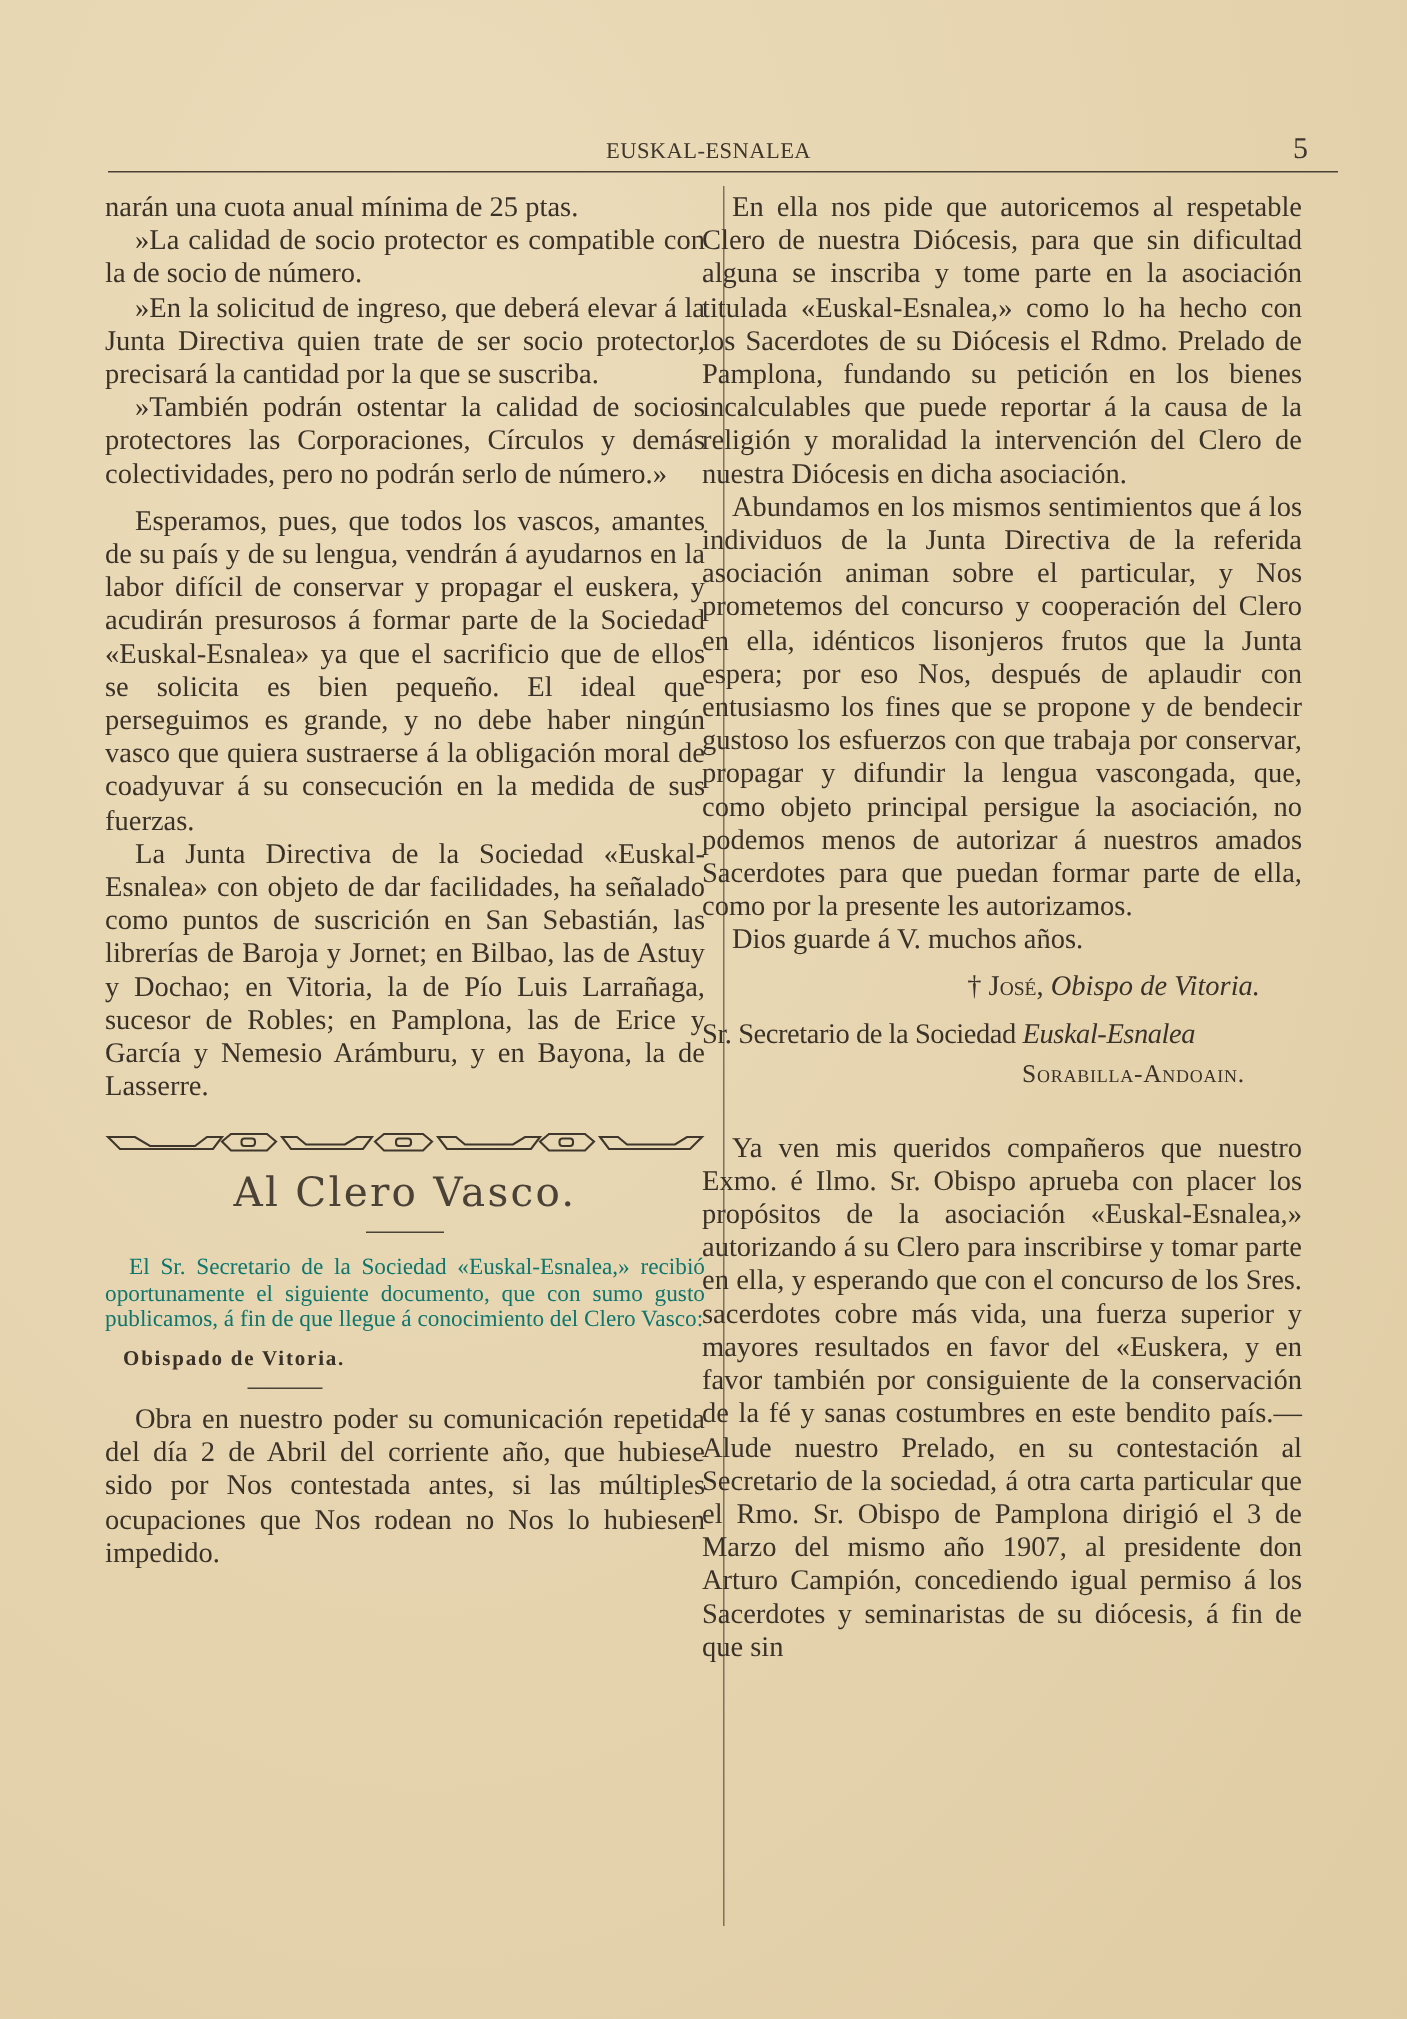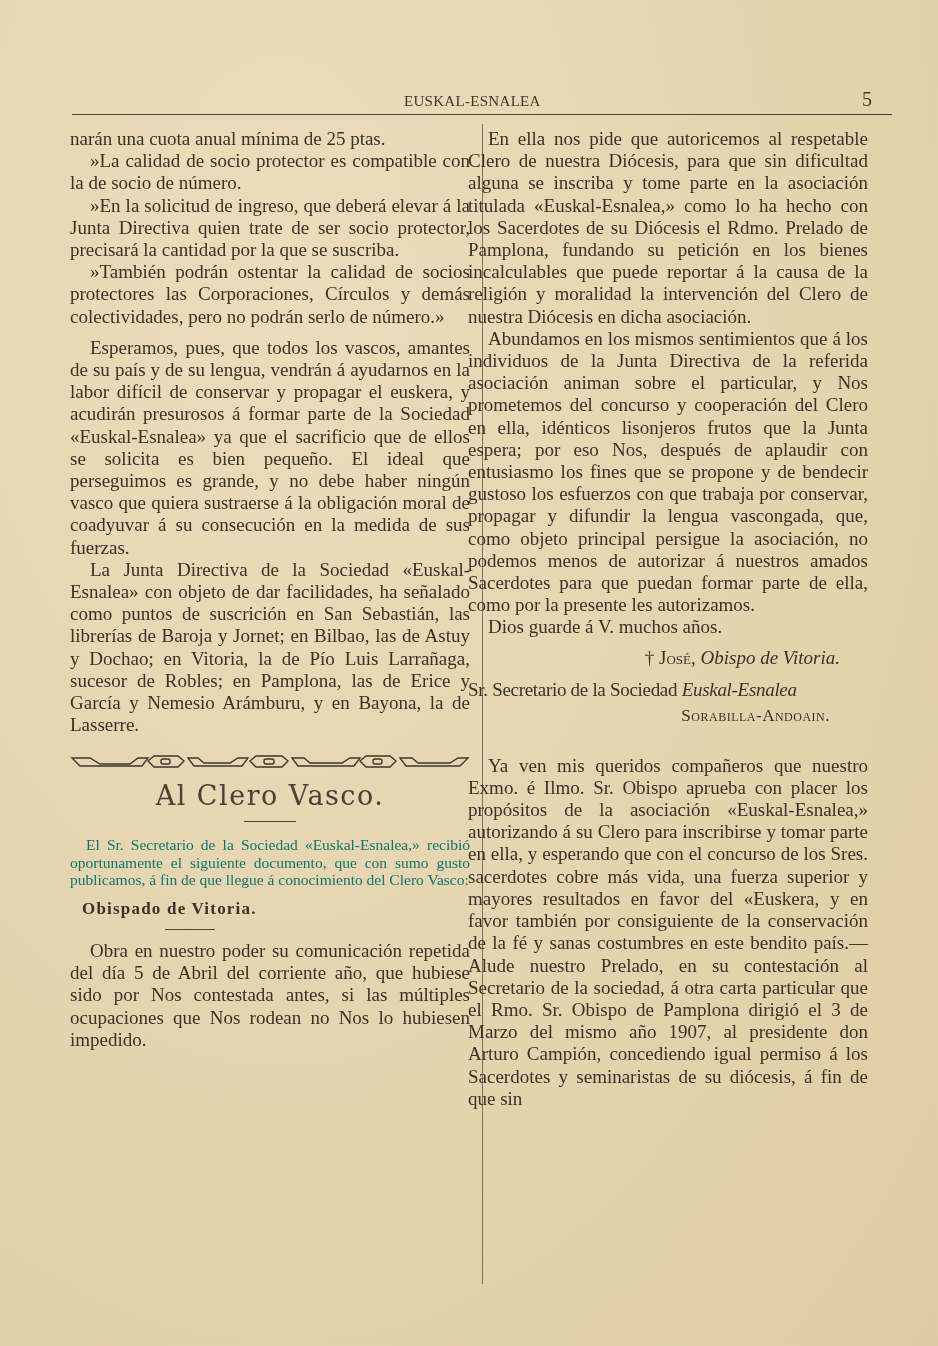--- a/index.html
+++ b/index.html
@@ -38,21 +38,21 @@
   .ornament svg { width: 400px; height: 22px; display: block; }
   .heading {
     text-align: center; font-size: 27px; letter-spacing: 1.5px;
     font-family: "DejaVu Serif", serif; font-weight: normal; color: #4a4236;
     margin: 6px 0 10px 0;
   }
   .short-rule { width: 52px; height: 0; border-top: 1.5px solid #4a4236; margin: 0 auto 14px auto; }
   .small-p { font-size: 15.5px; line-height: 17.5px; color: #0f766e; }
   .small-p.ind { text-indent: 16px; }
   .bold-small {
-    font-size: 17px; font-weight: bold; letter-spacing: 1.2px; margin: 10px 0 6px 12px;
+    font-size: 14px; font-weight: bold; letter-spacing: 1.2px; margin: 10px 0 6px 12px;
     color: #3a3228;
   }
   .short-rule-2 { width: 50px; border-top: 1.5px solid #4a4236; margin: 10px 0 10px 95px; }
   .sig-date { font-size: 19px; line-height: 22px; text-align: right; margin-top: 3px; }
   .sig-name { font-size: 19px; line-height: 22px; text-align: right; margin-top: 8px; padding-right: 28px; }
   .sig-name .sc { font-variant: small-caps; }
   .sig-name .it { font-style: italic; }
   .recipient { font-size: 19px; line-height: 22px; margin-top: 10px; white-space: nowrap; letter-spacing: -0.3px; }
   .recipient .it { font-style: italic; }
   .recipient-place { font-size: 17px; line-height: 22px; text-align: right; padding-right: 38px; margin-top: 4px; font-variant: small-caps; letter-spacing: 0.5px; }
@@ -96,21 +96,21 @@
       </svg>
     </div>
 
     <div class="heading">Al Clero Vasco.</div>
     <div class="short-rule"></div>
 
     <p class="small-p ind">El Sr. Secretario de la Sociedad «Euskal-Esnalea,» recibió oportunamente el siguiente documento, que con sumo gusto publicamos, á fin de que llegue á conocimiento del Clero Vasco:</p>
     <div class="bold-small">Obispado de Vitoria.</div>
     <div class="short-rule-2"></div>
 
-    <p class="ind">Obra en nuestro poder su comunicación repetida del día 5 de Abril del corriente año, que hubiese sido por Nos contestada antes, si las múltiples ocupaciones que Nos rodean no Nos lo hubiesen impedido.</p>
+    <p class="ind">Obra en nuestro poder su comunicación repetida del día 2 de Abril del corriente año, que hubiese sido por Nos contestada antes, si las múltiples ocupaciones que Nos rodean no Nos lo hubiesen impedido.</p>
   </div>
 
   <div class="col col-right">
     <p class="ind">En ella nos pide que autoricemos al respetable Clero de nuestra Diócesis, para que sin dificultad alguna se inscriba y tome parte en la asociación titulada «Euskal-Esnalea,» como lo ha hecho con los Sacerdotes de su Diócesis el Rdmo. Prelado de Pamplona, fundando su petición en los bienes incalculables que puede reportar á la causa de la religión y moralidad la intervención del Clero de nuestra Diócesis en dicha asociación.</p>
     <p class="ind">Abundamos en los mismos sentimientos que á los individuos de la Junta Directiva de la referida asociación animan sobre el particular, y Nos prometemos del concurso y cooperación del Clero en ella, idénticos lisonjeros frutos que la Junta espera; por eso Nos, después de aplaudir con entusiasmo los fines que se propone y de bendecir gustoso los esfuerzos con que trabaja por conservar, propagar y difundir la lengua vascongada, que, como objeto principal persigue la asociación, no podemos menos de autorizar á nuestros amados Sacerdotes para que puedan formar parte de ella, como por la presente les autorizamos.</p>
     <p class="ind">Dios guarde á V. muchos años.</p>
 
 
     <div class="sig-name">
       <span>†</span>

